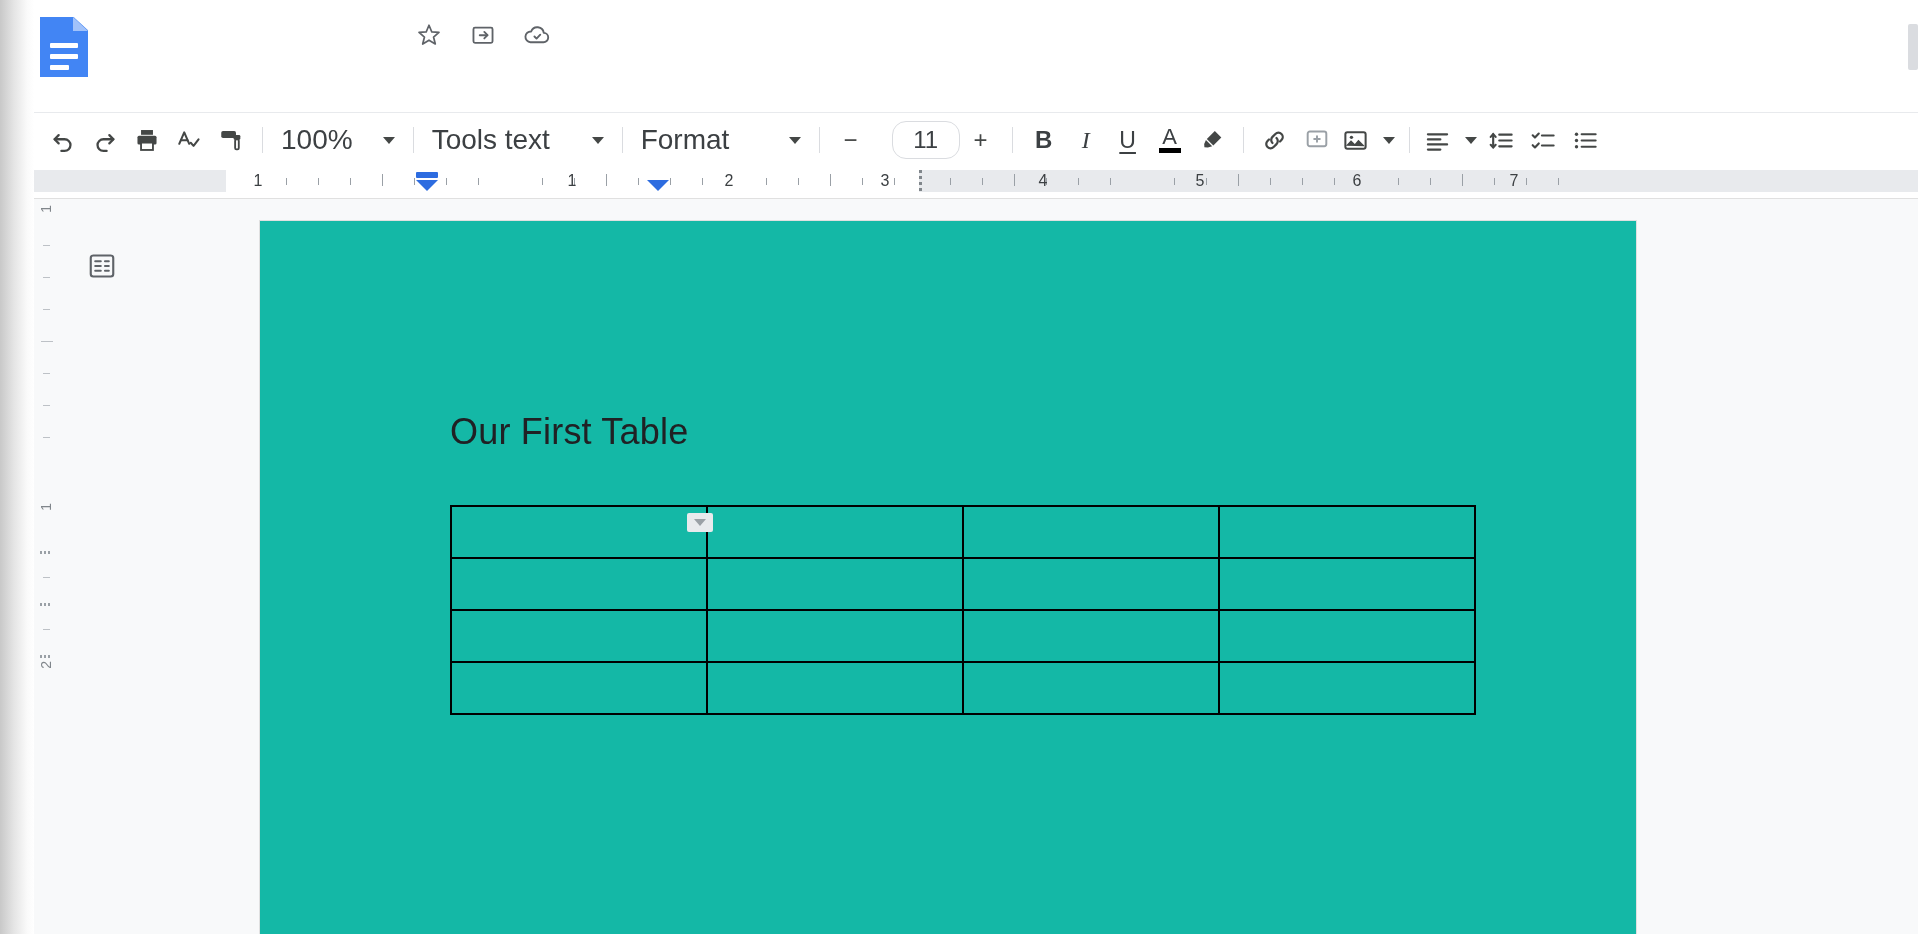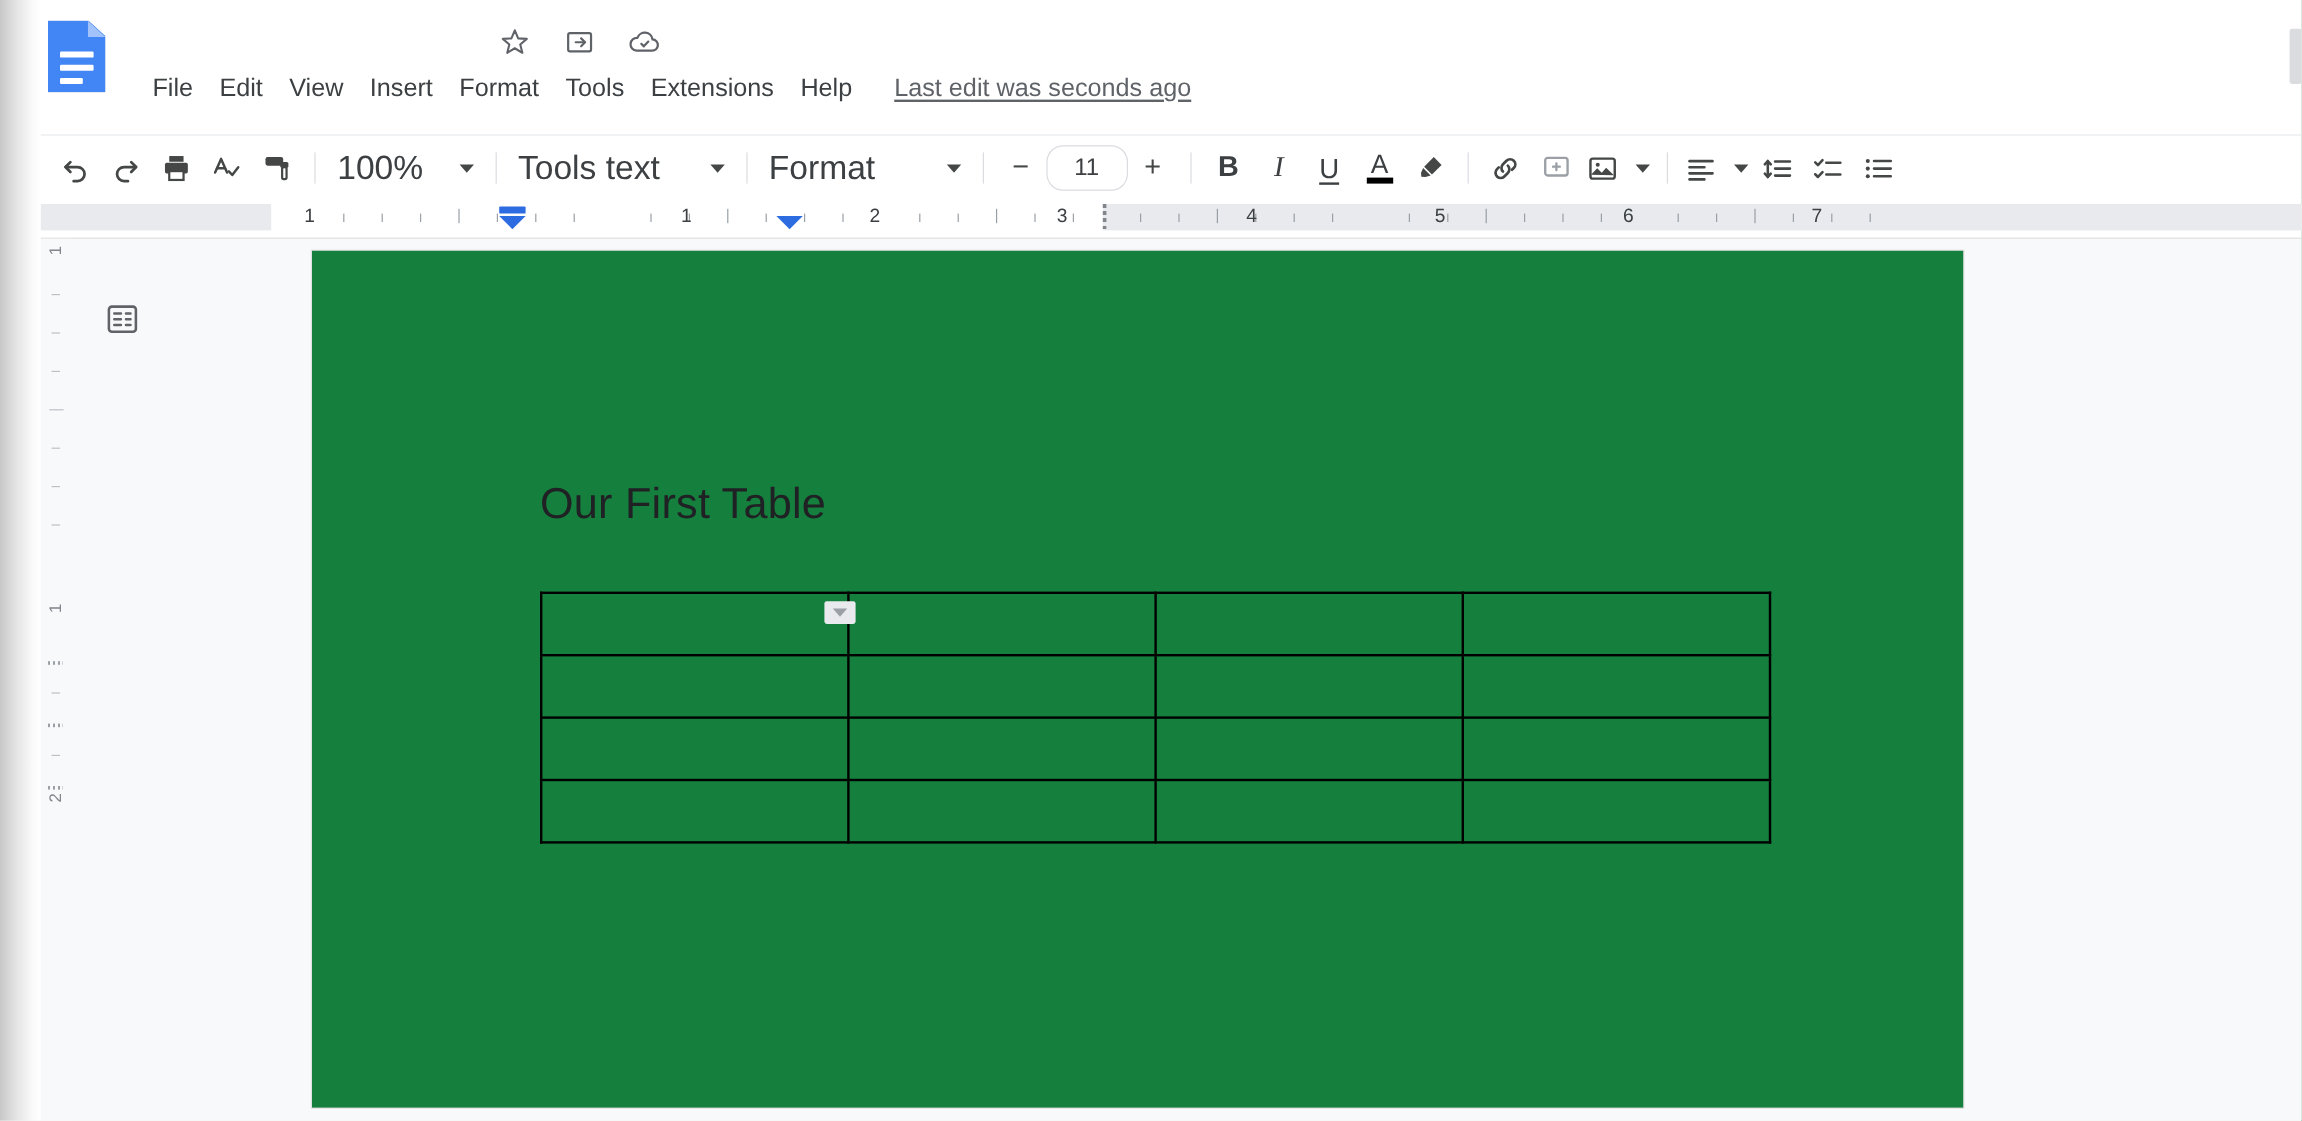--- a/index.html
+++ b/index.html
@@ -45,21 +45,21 @@
   .tb-sep{width:1px;height:26px;background:#dadce0;margin:0 10px;flex:0 0 auto;}
   .tb-combo{height:36px;display:flex;align-items:center;gap:6px;padding:0 8px;border-radius:4px;
      cursor:pointer;flex:0 0 auto;}
   .tb-combo .lbl{font-size:28px;color:#3c4043;white-space:nowrap;}
   .caret{width:0;height:0;border-left:6px solid transparent;border-right:6px solid transparent;
      border-top:7px solid #444746;}
   .fs-group{display:flex;align-items:center;gap:4px;flex:0 0 auto;margin:0 4px;}
   .fs-step{width:34px;height:34px;border-radius:50%;display:flex;align-items:center;
      justify-content:center;font-size:24px;color:#444746;cursor:pointer;}
   .fs-box{width:66px;height:36px;border:1px solid #dadce0;border-radius:14px;display:flex;
-     align-items:center;justify-content:center;font-size:20px;color:#3c4043;cursor:text;}
+     align-items:center;justify-content:center;font-size:24px;color:#3c4043;cursor:text;margin-left:20px;}
   .tb-b{font-size:24px;font-weight:bold;color:#3c4043;}
   .tb-i{font-size:24px;font-style:italic;font-family:"Liberation Serif",serif;color:#3c4043;}
   .tb-u{font-size:23px;color:#3c4043;text-decoration:underline;text-underline-offset:4px;}
   .tcolor{display:flex;flex-direction:column;align-items:center;justify-content:center;gap:2px;}
   .tcolor .a{font-size:22px;color:#3c4043;line-height:18px;}
   .tcolor .bar{width:22px;height:5px;background:#000;}
 
   
   .ruler{position:absolute;left:34px;top:166px;width:1884px;height:32px;background:#fff;}
   .ruler-track{position:absolute;left:0;top:4px;height:22px;width:1884px;background:#fff;}
@@ -78,21 +78,21 @@
   .vruler{position:absolute;left:0;top:0;width:26px;height:736px;background:#f8f9fa;}
   .vnum{position:absolute;left:4px;font-size:14px;color:#80868b;
      writing-mode:vertical-rl;transform:rotate(180deg);}
   .vtick{position:absolute;left:9px;width:7px;height:1px;background:#bdc1c6;}
   .vdots{position:absolute;left:6px;width:12px;height:3px;
      background:repeating-linear-gradient(to right,#9aa0a6 0 2px,transparent 2px 4px);}
 
   .outline-btn{position:absolute;left:45px;top:44px;width:46px;height:46px;border-radius:50%;
      display:flex;align-items:center;justify-content:center;color:#5f6368;cursor:pointer;}
 
-  .page{position:absolute;left:226px;top:10px;width:1376px;height:714px;background:#15803d;
+  .page{position:absolute;left:226px;top:22px;width:1376px;height:714px;background:#14b8a6;
      box-shadow:0 0 0 1px #e0e0e0;}
 
   .doc-heading{position:absolute;left:190px;top:190px;font-size:36px;color:#202124;
      font-family:"Liberation Sans",sans-serif;letter-spacing:.2px;white-space:nowrap;}
 
   table.doc-table{position:absolute;left:190px;top:284px;border-collapse:collapse;}
   table.doc-table td{border:2px solid #000;width:254px;height:50px;padding:0;vertical-align:top;}
   .cell-chip{position:absolute;left:427px;top:292px;width:26px;height:19px;background:#e8eaed;
      border-radius:2px;display:flex;align-items:center;justify-content:center;cursor:pointer;}
   .chip-caret{width:0;height:0;border-left:6px solid transparent;border-right:6px solid transparent;
@@ -133,31 +133,20 @@
           </svg>
       </div>
       <div class="ticon">
         <svg width="28" height="28" viewBox="0 0 24 24" fill="none" stroke="#5f6368" stroke-width="1.6" stroke-linecap="round" stroke-linejoin="round">
           <path d="M6.4 18.2h11a4 4 0 0 0 .4-8 5.6 5.6 0 0 0-10.8-1.2A3.8 3.8 0 0 0 6.4 18.2z"></path>
           <path d="M9.8 13.3l1.8 1.8 3.2-3.4"></path>
           </svg>
       </div>
     </div>
 
-    <div class="menubar">
-      <div class="menu-item">File</div>
-      <div class="menu-item">Edit</div>
-      <div class="menu-item">View</div>
-      <div class="menu-item">Insert</div>
-      <div class="menu-item">Format</div>
-      <div class="menu-item">Tools</div>
-      <div class="menu-item">Extensions</div>
-      <div class="menu-item">Help</div>
-      <div class="last-edit">Last edit was seconds ago</div>
-    </div>
   </div>
 
   <div class="toolbar-wrap">
     <div class="toolbar">
 
       <div class="tb-btn">
         <svg width="26" height="26" viewBox="0 0 24 24" fill="none" stroke="#444746" stroke-width="2.1" stroke-linecap="round" stroke-linejoin="round">
           <path d="M8 7.5L4.2 11.3 8 15.1"></path>
             <path d="M4.4 11.3h9.1a5.4 5.4 0 0 1 0 10.8h-3"></path>
           </svg>

